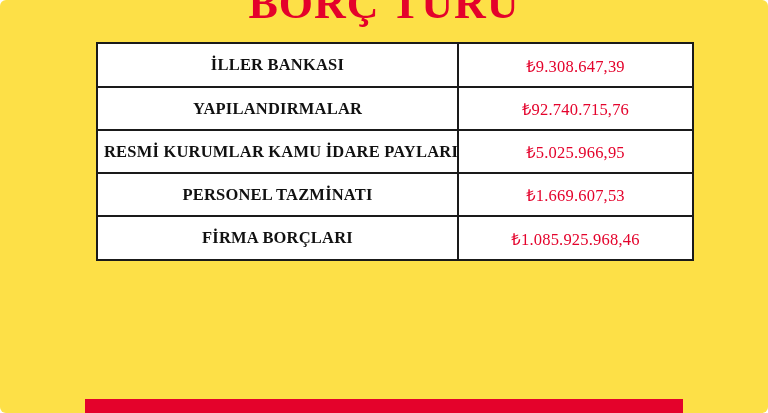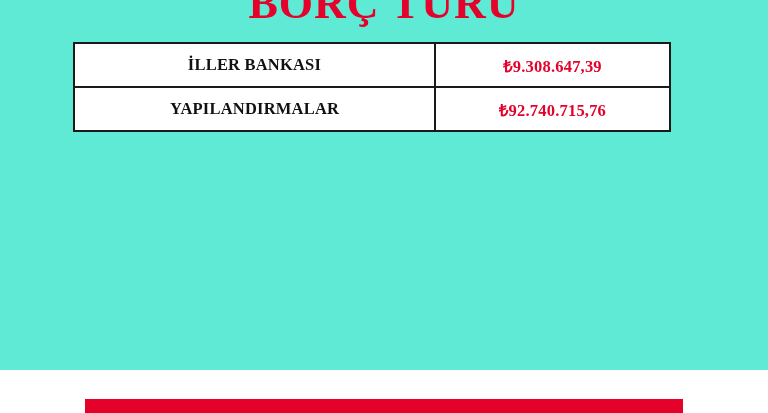--- a/index.html
+++ b/index.html
@@ -9,40 +9,41 @@
   }
   body {
     width: 768px;
     height: 413px;
     overflow: hidden;
     font-family: "Liberation Serif", serif;
   }
   .page {
     position: relative;
     width: 768px;
-    height: 370px;
-    background: #5eead4;
+    height: 413px;
+    background: #fde047;
+    border-radius: 6px;
   }
   .title {
     position: absolute;
     top: -22px;
     left: 0;
     width: 768px;
     text-align: center;
     font-family: "Liberation Serif", serif;
     font-weight: bold;
     font-size: 44px;
     letter-spacing: 1px;
     color: #e4022b;
     white-space: nowrap;
   }
   .table-wrap {
     position: absolute;
     top: 42px;
-    left: 73px;
+    left: 96px;
     width: 598px;
     background: #ffffff;
     border: 2px solid #1a1a1a;
     box-sizing: border-box;
   }
   table.debt-table {
     width: 100%;
     border-collapse: collapse;
     table-layout: fixed;
   }
@@ -61,21 +62,21 @@
     color: #111111;
     letter-spacing: 0.2px;
     padding: 0 6px;
     box-sizing: border-box;
     border-right: 2px solid #1a1a1a;
     white-space: nowrap;
   }
   td.value-cell {
     text-align: center;
     font-family: "Liberation Serif", serif;
-    font-weight: bold;
+    font-weight: normal;
     font-size: 16.5px;
     color: #e4022b;
     letter-spacing: 0.2px;
     padding: 0 6px;
     box-sizing: border-box;
     white-space: nowrap;
   }
   .bottom-bar {
     position: absolute;
     left: 85px;
@@ -96,19 +97,31 @@
     <table class="debt-table">
       <tbody>
         <tr>
           <td class="label-cell">İLLER BANKASI</td>
           <td class="value-cell">₺9.308.647,39</td>
         </tr>
         <tr>
           <td class="label-cell">YAPILANDIRMALAR</td>
           <td class="value-cell">₺92.740.715,76</td>
         </tr>
+        <tr>
+          <td class="label-cell">RESMİ KURUMLAR KAMU İDARE PAYLARI</td>
+          <td class="value-cell">₺5.025.966,95</td>
+        </tr>
+        <tr>
+          <td class="label-cell">PERSONEL TAZMİNATI</td>
+          <td class="value-cell">₺1.669.607,53</td>
+        </tr>
+        <tr>
+          <td class="label-cell">FİRMA BORÇLARI</td>
+          <td class="value-cell">₺1.085.925.968,46</td>
+        </tr>
       </tbody>
     </table>
   </div>
 
   <div class="bottom-bar"></div>
 
 </div>
 
 </body></html>

